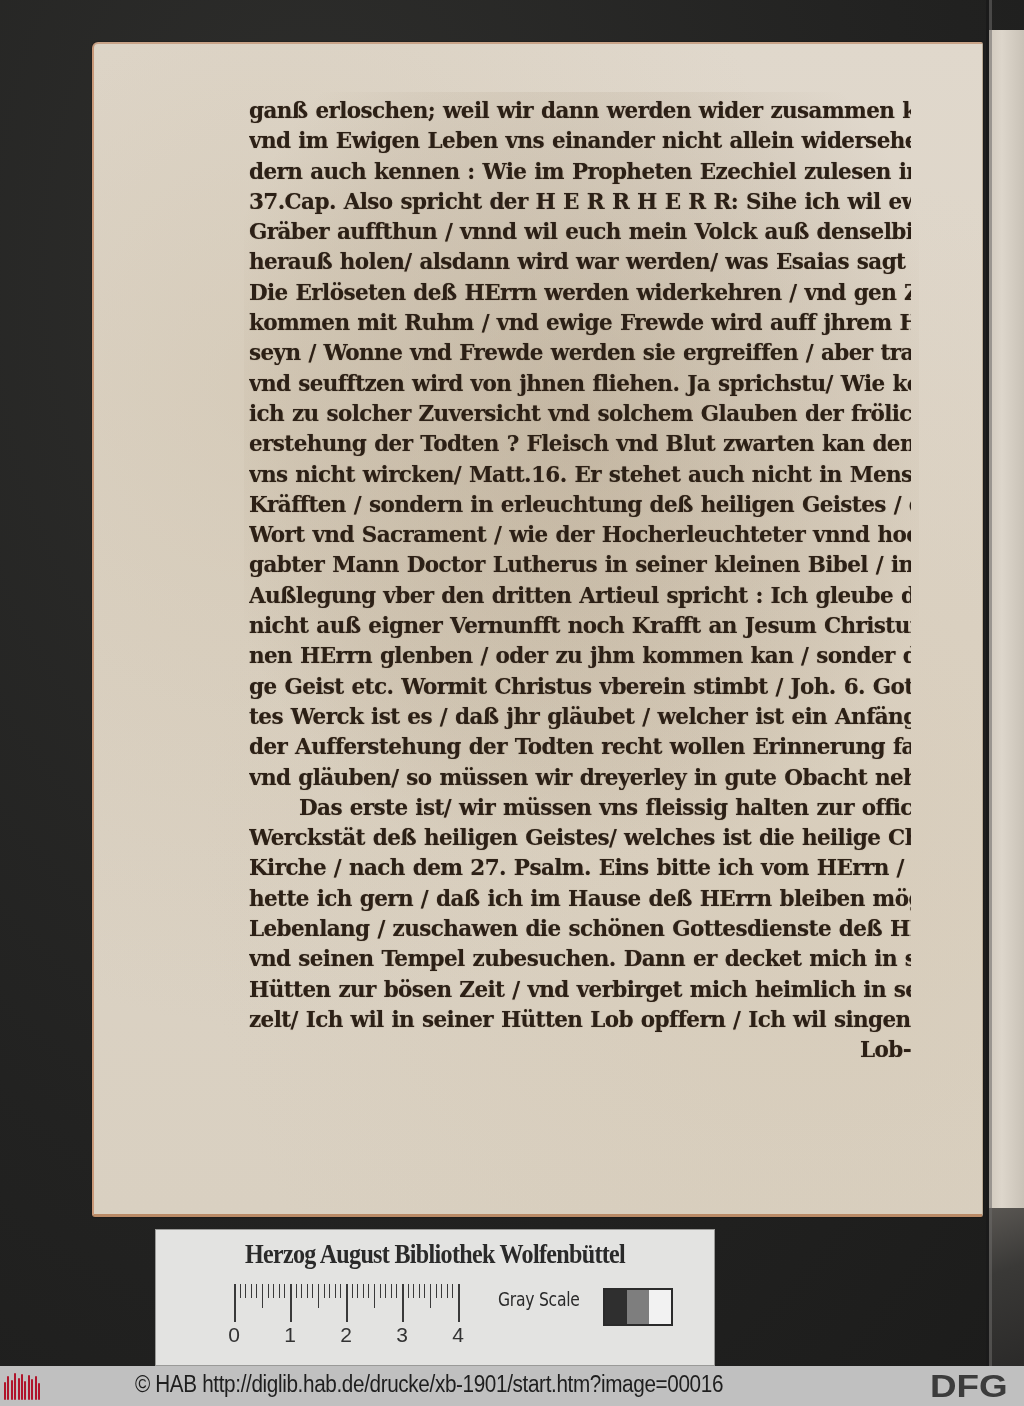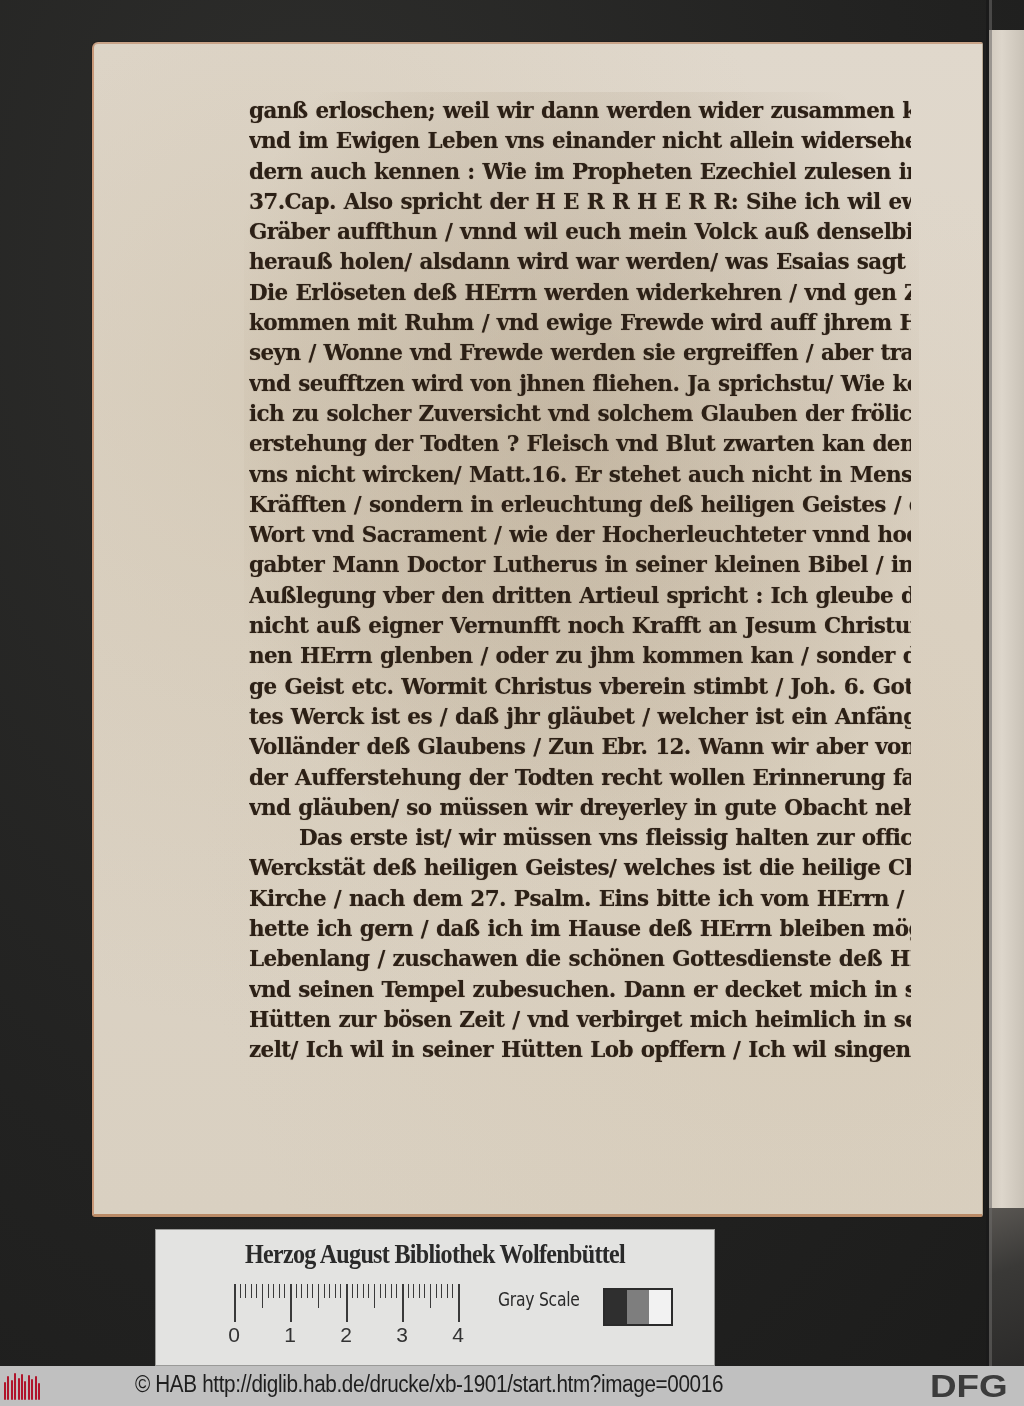--- a/index.html
+++ b/index.html
@@ -149,31 +149,31 @@
       <div class="line">erstehung der Todten ? Fleisch vnd Blut zwarten kan denselben in</div>
       <div class="line">vns nicht wircken/ Matt.16. Er stehet auch nicht in Menschlichen</div>
       <div class="line">Kräfften / sondern in erleuchtung deß heiligen Geistes / durchs</div>
       <div class="line">Wort vnd Sacrament / wie der Hocherleuchteter vnnd hochbe-</div>
       <div class="line">gabter Mann Doctor Lutherus in seiner kleinen Bibel / in der</div>
       <div class="line">Außlegung vber den dritten Artieul spricht : Ich gleube daß ich</div>
       <div class="line">nicht auß eigner Vernunfft noch Krafft an Jesum Christum mei-</div>
       <div class="line">nen HErrn glenben / oder zu jhm kommen kan / sonder der heili-</div>
       <div class="line">ge Geist etc.  Wormit Christus vberein stimbt / Joh. 6.  Got-</div>
       <div class="line">tes Werck ist es / daß jhr gläubet / welcher ist ein Anfänger vnnd</div>
-      <div class="line">Volländer deß Glaubens / Zun Ebr. 12.  Wann wir aber von</div>
       <div class="line">der Aufferstehung der Todten recht wollen Erinnerung fassen</div>
       <div class="line last-para">vnd gläuben/ so müssen wir dreyerley in gute Obacht nehmen.</div>
       <div class="line indent">Das erste ist/ wir müssen vns fleissig halten zur officin vnd</div>
       <div class="line">Werckstät deß heiligen Geistes/ welches ist die heilige Christliche</div>
       <div class="line">Kirche / nach dem 27. Psalm.  Eins bitte ich vom HErrn / das</div>
       <div class="line">hette ich gern  /  daß ich im Hause deß HErrn bleiben möge mein</div>
       <div class="line">Lebenlang  /  zuschawen die schönen Gottesdienste deß HErrn/</div>
       <div class="line">vnd seinen Tempel zubesuchen.     Dann er decket mich in seiner</div>
       <div class="line">Hütten zur bösen Zeit / vnd verbirget mich heimlich in seinem Ge-</div>
       <div class="line">zelt/ Ich wil in seiner Hütten Lob opffern / Ich wil singen vnnd</div>
+      <div class="line catch">Lob-</div>
     </div>
 </div>
 
 <div class="card">
   <div class="card-title">Herzog August Bibliothek Wolfenbüttel</div>
   <div class="ruler" id="ruler">
       <span class="tick" style="left: 0px; height: 38px; top: 0px; bottom: auto; width: 2px;"></span>
       <span class="tick" style="left: 5.6px; height: 14px; top: 0px; bottom: auto; width: 1px;"></span>
       <span class="tick" style="left: 11.2px; height: 14px; top: 0px; bottom: auto; width: 1px;"></span>
       <span class="tick" style="left: 16.8px; height: 14px; top: 0px; bottom: auto; width: 1px;"></span>

